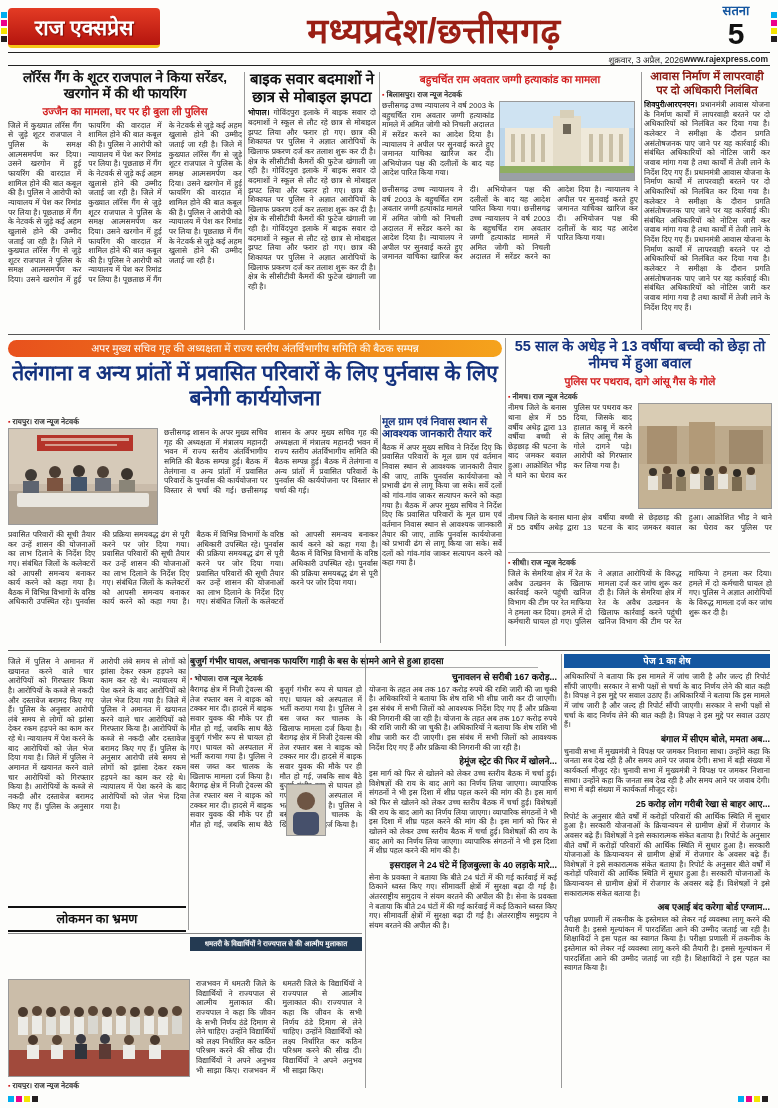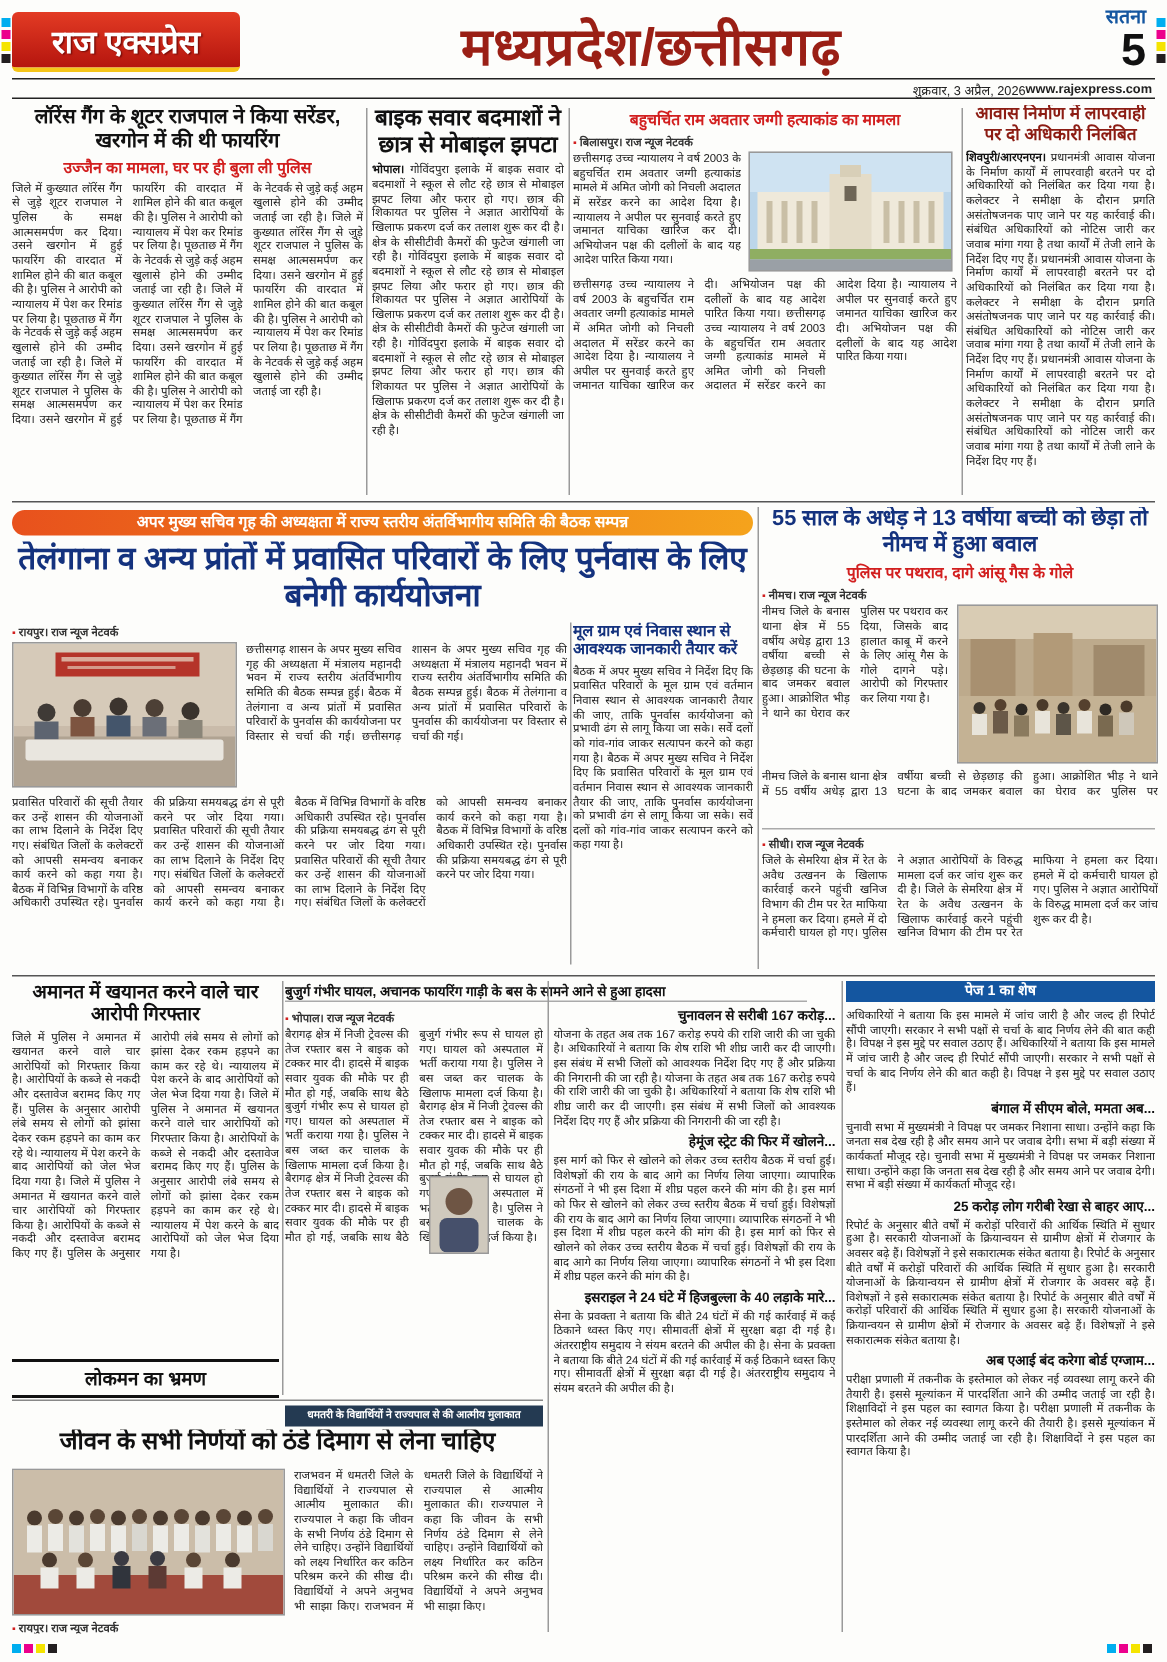--- a/index.html
+++ b/index.html
@@ -7,21 +7,21 @@
   body{font-family:"Liberation Sans",sans-serif}
   .page{position:relative;width:778px;height:1108px;background:#fdfdfb;overflow:hidden;color:#1a1a1a}
   .abs{position:absolute}
   .art{position:absolute;overflow:hidden}
   
   .logo{position:absolute;left:8px;top:8px;width:152px;height:40px;background:linear-gradient(180deg,#e33b24,#b5150e);
         color:#fff;font-weight:bold;font-size:21px;display:flex;align-items:center;justify-content:center;
         border-radius:4px;border-bottom:3px solid #f5c518;text-shadow:1px 1px 1px #7a0c08}
   .title{position:absolute;left:160px;right:70px;top:6px;text-align:center;color:#9a1f15;
          font-size:35px;font-weight:bold;letter-spacing:0.5px}
-  .citypg{position:absolute;right:14px;top:4px;width:56px;text-align:right;line-height:1}
+  .citypg{position:absolute;right:14px;top:4px;width:56px;text-align:center;line-height:1}
   .citypg .city{display:block;color:#1456a0;font-weight:bold;font-size:13px;margin-bottom:2px}
   .citypg .pgnum{display:block;color:#111;font-weight:bold;font-size:30px}
   .dateline{position:absolute;left:8px;top:52px;width:762px;height:14px;border-top:1.5px solid #222;
             border-bottom:1px solid #222;display:flex;justify-content:flex-end;align-items:center;
             font-size:8.5px;color:#222;padding:0 2px}
   .dateline .site{font-weight:bold}
   
   .vr{position:absolute;width:1px;background:#9a9a9a}
   .hr{position:absolute;height:1px;background:#555}
   
@@ -32,21 +32,21 @@
   .byl{font-size:7.5px;font-weight:bold;color:#333;margin:1px 0 2px}
   .bdot{color:#d21f1f;font-size:7px}
   .body{font-size:7.6px;line-height:1.27;color:#222;text-align:justify;overflow:hidden}
   .body b{color:#111}
   .cols2{column-count:2;column-gap:7px}
   .cols3{column-count:3;column-gap:7px}
   .cols4{column-count:4;column-gap:7px}
   .lead{font-weight:bold;font-size:9px;color:#111;line-height:1.2;margin:4px 0 2px;text-align:right}
   
   .kicker{position:absolute;left:8px;top:340px;width:494px;height:17px;border-radius:9px;
-          background:linear-gradient(90deg,#e8511d,#ef7a18,#f5a31c);color:#fff;font-weight:bold;
+          background:linear-gradient(90deg,#e8511d,#ef7a18,#f5a31c);color:#fff;font-weight:normal;
           font-size:10.5px;text-align:center;line-height:17px;overflow:hidden}
   .bluebar{background:#1456a0;color:#fff;font-weight:bold;font-size:9.5px;text-align:center;line-height:14px;height:14px;overflow:hidden}
   .darkbar{background:#243a52;color:#fff;font-weight:bold;font-size:7px;text-align:center;line-height:14px;height:14px;overflow:hidden}
   .lokbox{position:absolute;left:8px;top:906px;width:178px;height:26px;border-top:2px solid #111;
           border-bottom:2px solid #111;text-align:center;font-weight:bold;font-size:12.5px;line-height:22px;color:#111}
   .strap{position:absolute;left:190px;top:654px;width:348px;height:14px;font-weight:bold;font-size:9px;
          color:#111;border-bottom:1px solid #aaa;overflow:hidden;text-align:left}
   .photo{display:block;background:#ddd;border:1px solid #999;overflow:hidden}
   .photo svg{display:block}
   
@@ -238,21 +238,20 @@
 
   <section class="art" style="left:508px;top:556px;width:264px;height:90px">
     <div class="byl"><span class="bdot">▪</span> <span>सीधी। राज न्यूज नेटवर्क</span></div>
     <div class="body cols3" style="height:58px">जिले के सेमरिया क्षेत्र में रेत के अवैध उत्खनन के खिलाफ कार्रवाई करने पहुंची खनिज विभाग की टीम पर रेत माफिया ने हमला कर दिया। हमले में दो कर्मचारी घायल हो गए। पुलिस ने अज्ञात आरोपियों के विरुद्ध मामला दर्ज कर जांच शुरू कर दी है। जिले के सेमरिया क्षेत्र में रेत के अवैध उत्खनन के खिलाफ कार्रवाई करने पहुंची खनिज विभाग की टीम पर रेत माफिया ने हमला कर दिया। हमले में दो कर्मचारी घायल हो गए। पुलिस ने अज्ञात आरोपियों के विरुद्ध मामला दर्ज कर जांच शुरू कर दी है।</div>
   </section>
 
   <div class="vr" style="left:505px;top:338px;height:308px"></div>
   <div class="hr" style="left:8px;top:650px;width:762px"></div>
 
   <section class="art" style="left:8px;top:654px;width:178px;height:248px">
-    <h2 class="hl" style="font-size:12.5px">अमानत में खयानत करने वाले चार आरोपी गिरफ्तार</h2>
     <div class="body cols2" style="height:210px;margin-top:3px">जिले में पुलिस ने अमानत में खयानत करने वाले चार आरोपियों को गिरफ्तार किया है। आरोपियों के कब्जे से नकदी और दस्तावेज बरामद किए गए हैं। पुलिस के अनुसार आरोपी लंबे समय से लोगों को झांसा देकर रकम हड़पने का काम कर रहे थे। न्यायालय में पेश करने के बाद आरोपियों को जेल भेज दिया गया है। जिले में पुलिस ने अमानत में खयानत करने वाले चार आरोपियों को गिरफ्तार किया है। आरोपियों के कब्जे से नकदी और दस्तावेज बरामद किए गए हैं। पुलिस के अनुसार आरोपी लंबे समय से लोगों को झांसा देकर रकम हड़पने का काम कर रहे थे। न्यायालय में पेश करने के बाद आरोपियों को जेल भेज दिया गया है। जिले में पुलिस ने अमानत में खयानत करने वाले चार आरोपियों को गिरफ्तार किया है। आरोपियों के कब्जे से नकदी और दस्तावेज बरामद किए गए हैं। पुलिस के अनुसार आरोपी लंबे समय से लोगों को झांसा देकर रकम हड़पने का काम कर रहे थे। न्यायालय में पेश करने के बाद आरोपियों को जेल भेज दिया गया है।</div>
   </section>
 
   <div class="lokbox">लोकमन का भ्रमण</div>
 
   <div class="strap">बुजुर्ग गंभीर घायल, अचानक फायरिंग गाड़ी के बस के सामने आने से हुआ हादसा</div>
 
   <section class="art" style="left:190px;top:672px;width:172px;height:258px">
     <div class="byl"><span class="bdot">▪</span> <span>भोपाल। राज न्यूज नेटवर्क</span></div>
     <div class="body cols2" style="height:208px">बैरागढ़ क्षेत्र में निजी ट्रेवल्स की तेज रफ्तार बस ने बाइक को टक्कर मार दी। हादसे में बाइक सवार युवक की मौके पर ही मौत हो गई, जबकि साथ बैठे बुजुर्ग गंभीर रूप से घायल हो गए। घायल को अस्पताल में भर्ती कराया गया है। पुलिस ने बस जब्त कर चालक के खिलाफ मामला दर्ज किया है। बैरागढ़ क्षेत्र में निजी ट्रेवल्स की तेज रफ्तार बस ने बाइक को टक्कर मार दी। हादसे में बाइक सवार युवक की मौके पर ही मौत हो गई, जबकि साथ बैठे बुजुर्ग गंभीर रूप से घायल हो गए। घायल को अस्पताल में भर्ती कराया गया है। पुलिस ने बस जब्त कर चालक के खिलाफ मामला दर्ज किया है। बैरागढ़ क्षेत्र में निजी ट्रेवल्स की तेज रफ्तार बस ने बाइक को टक्कर मार दी। हादसे में बाइक सवार युवक की मौके पर ही मौत हो गई, जबकि साथ बैठे बुजुर्ग गंभीर रूप से घायल हो गए। घायल को अस्पताल में भर्ती कराया गया है। पुलिस ने बस जब्त कर चालक के खिलाफ मामला दर्ज किया है।</div>
@@ -284,21 +283,20 @@
     <div class="lead">अब एआई बंद करेगा बोर्ड एग्जाम...</div>
     <div class="body">परीक्षा प्रणाली में तकनीक के इस्तेमाल को लेकर नई व्यवस्था लागू करने की तैयारी है। इससे मूल्यांकन में पारदर्शिता आने की उम्मीद जताई जा रही है। शिक्षाविदों ने इस पहल का स्वागत किया है। परीक्षा प्रणाली में तकनीक के इस्तेमाल को लेकर नई व्यवस्था लागू करने की तैयारी है। इससे मूल्यांकन में पारदर्शिता आने की उम्मीद जताई जा रही है। शिक्षाविदों ने इस पहल का स्वागत किया है।</div>
   </section>
 
   <div class="vr" style="left:188px;top:654px;height:276px"></div>
   <div class="vr" style="left:365px;top:654px;height:434px"></div>
   <div class="vr" style="left:561px;top:654px;height:434px"></div>
   <div class="hr" style="left:8px;top:933px;width:354px;background:#888"></div>
 
   <div class="darkbar abs" style="left:190px;top:937px;width:172px">धमतरी के विद्यार्थियों ने राज्यपाल से की आत्मीय मुलाकात</div>
-  <h2 class="art hl" style="left:8px;top:953px;width:354px;height:24px;font-size:16px">जीवन के सभी निर्णयों को ठंडे दिमाग से लेना चाहिए</h2>
 
   <section class="art" style="left:8px;top:979px;width:354px;height:110px">
     <figure class="photo" style="position:absolute;left:0;top:0;width:182px;height:98px">
       <svg width="180" height="96" viewBox="0 0 180 96">
           <rect width="180" height="96" fill="#cbbda9"></rect>
           <rect y="70" width="180" height="26" fill="#a14a3c"></rect>
           <g>
             <circle cx="14" cy="32" r="5" fill="#4a3a2e"></circle>
             <rect x="9" y="37" width="10" height="18" fill="#ecebe6"></rect>
             <circle cx="28" cy="31" r="5" fill="#5a4636"></circle>

